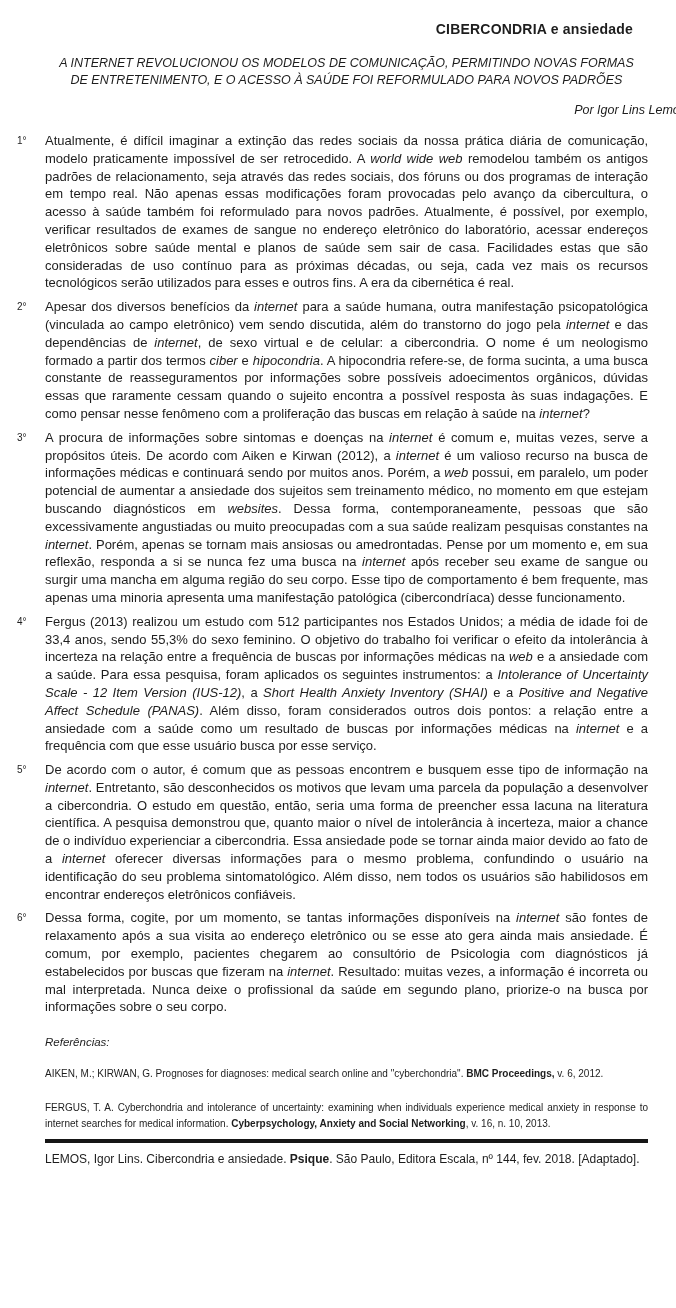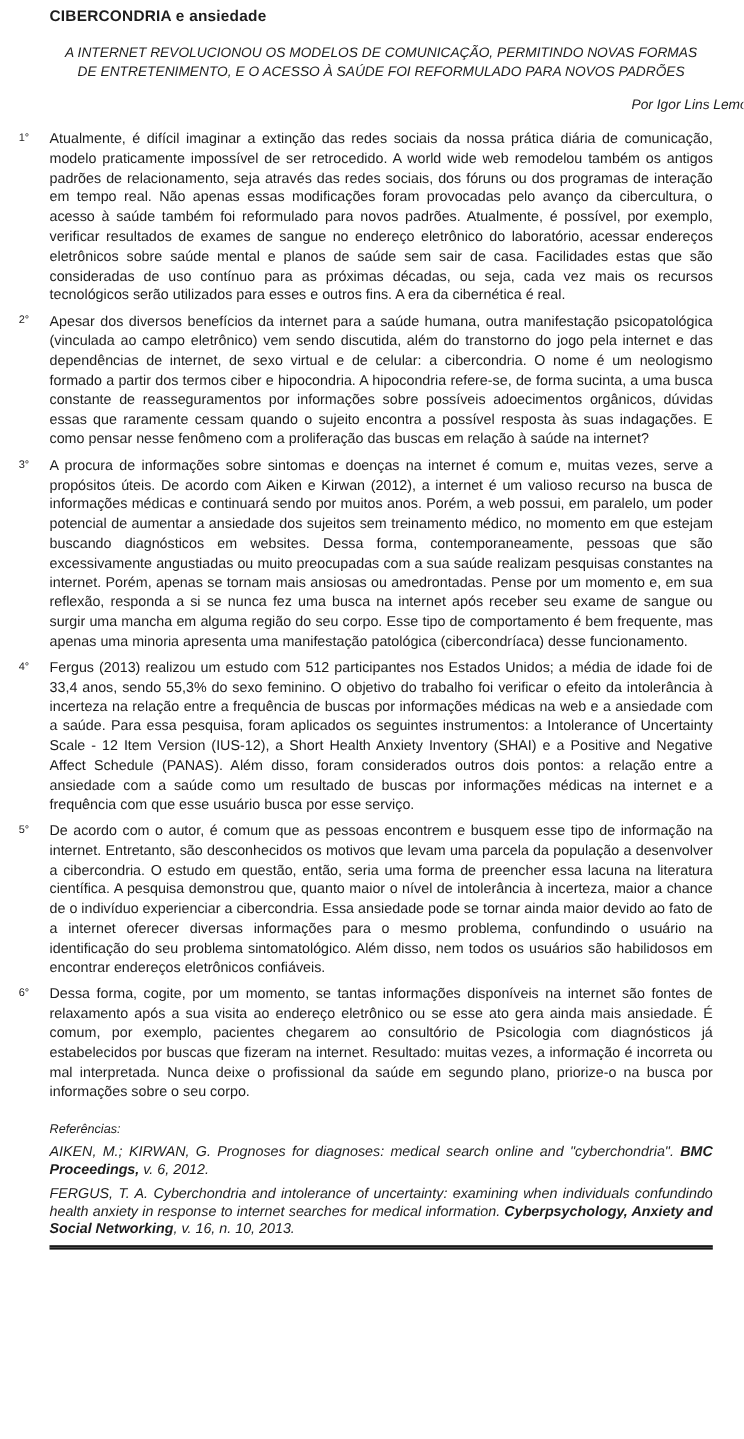--- a/index.html
+++ b/index.html
@@ -2,38 +2,38 @@
 <html><head>
 <meta charset="utf-8">
 <style>
   * { box-sizing: border-box; }
   html, body { margin: 0; padding: 0; background: #ffffff; }
   .page {
     width: 676px; height: 1308px; background: #ffffff; color: #1d1d1d;
     font-family: "Liberation Sans", sans-serif; overflow: hidden; position: relative;
   }
   .content { padding: 6px 28px 0 45px; }
-  .title { font-size: 14px; font-weight: 700; text-align: left; margin: 0; letter-spacing: .2px; }
+  .title { font-size: 14px; font-weight: 700; text-align: right; margin: 15px; letter-spacing: .2px; }
   .subtitle {
     font-style: italic; font-size: 12.5px; line-height: 17px;
     text-align: center; margin: 18px auto 0; max-width: 575px;
   }
   .byline { font-style: italic; font-size: 12.5px; text-align: right; margin: 14px -38px 0 0; white-space: nowrap; }
   #paragraphs { margin-top: 15px; }
   .para {
     position: relative; font-size: 13px; line-height: 17.8px;
     text-align: justify; margin: 0 0 6px 0;
   }
   .para-num { position: absolute; left: -28px; top: 0; font-size: 10px; }
-  .it { }
+  .it { font-style: italic; }
   .bd { font-weight: 700; }
   .ref-label { font-style: italic; font-size: 11.5px; margin-top: 20px; }
   .ref-item {
-    font-style: italic; font-size: 13px; line-height: 16px;
-    text-align: justify; margin-top: 6px;
+    font-size: 10px; line-height: 16px;
+    text-align: justify; margin-top: 18px;
   }
   .double-rule { height: 2px; border-top: 2px solid #161616; border-bottom: 2px solid #161616; margin-top: 7px; }
   .footer-citation { font-size: 12px; line-height: 17px; text-align: justify; margin-top: 8px; }
 </style>
 </head>
 <body>
 
 <div class="page">
   <div class="content">
 
@@ -49,20 +49,21 @@
         <div class="para"><span class="para-num">3°</span><span>A procura de informações sobre sintomas e doenças na </span><span class="it">internet</span><span> é comum e, muitas vezes, serve a propósitos úteis. De acordo com Aiken e Kirwan (2012), a </span><span class="it">internet</span><span> é um valioso recurso na busca de informações médicas e continuará sendo por muitos anos. Porém, a </span><span class="it">web</span><span> possui, em paralelo, um poder potencial de aumentar a ansiedade dos sujeitos sem treinamento médico, no momento em que estejam buscando diagnósticos em </span><span class="it">websites</span><span>. Dessa forma, contemporaneamente, pessoas que são excessivamente angustiadas ou muito preocupadas com a sua saúde realizam pesquisas constantes na </span><span class="it">internet</span><span>. Porém, apenas se tornam mais ansiosas ou amedrontadas. Pense por um momento e, em sua reflexão, responda a si se nunca fez uma busca na </span><span class="it">internet</span><span> após receber seu exame de sangue ou surgir uma mancha em alguma região do seu corpo. Esse tipo de comportamento é bem frequente, mas apenas uma minoria apresenta uma manifestação patológica (cibercondríaca) desse funcionamento.</span></div>
         <div class="para"><span class="para-num">4°</span><span>Fergus (2013) realizou um estudo com 512 participantes nos Estados Unidos; a média de idade foi de 33,4 anos, sendo 55,3% do sexo feminino. O objetivo do trabalho foi verificar o efeito da intolerância à incerteza na relação entre a frequência de buscas por informações médicas na </span><span class="it">web</span><span> e a ansiedade com a saúde. Para essa pesquisa, foram aplicados os seguintes instrumentos: a </span><span class="it">Intolerance of Uncertainty Scale - 12 Item Version (IUS-12)</span><span>, a </span><span class="it">Short Health Anxiety Inventory (SHAI)</span><span> e a </span><span class="it">Positive and Negative Affect Schedule (PANAS)</span><span>. Além disso, foram considerados outros dois pontos: a relação entre a ansiedade com a saúde como um resultado de buscas por informações médicas na </span><span class="it">internet</span><span> e a frequência com que esse usuário busca por esse serviço.</span></div>
         <div class="para"><span class="para-num">5°</span><span>De acordo com o autor, é comum que as pessoas encontrem e busquem esse tipo de informação na </span><span class="it">internet</span><span>. Entretanto, são desconhecidos os motivos que levam uma parcela da população a desenvolver a cibercondria. O estudo em questão, então, seria uma forma de preencher essa lacuna na literatura científica. A pesquisa demonstrou que, quanto maior o nível de intolerância à incerteza, maior a chance de o indivíduo experienciar a cibercondria. Essa ansiedade pode se tornar ainda maior devido ao fato de a </span><span class="it">internet</span><span> oferecer diversas informações para o mesmo problema, confundindo o usuário na identificação do seu problema sintomatológico. Além disso, nem todos os usuários são habilidosos em encontrar endereços eletrônicos confiáveis.</span></div>
         <div class="para"><span class="para-num">6°</span><span>Dessa forma, cogite, por um momento, se tantas informações disponíveis na </span><span class="it">internet</span><span> são fontes de relaxamento após a sua visita ao endereço eletrônico ou se esse ato gera ainda mais ansiedade. É comum, por exemplo, pacientes chegarem ao consultório de Psicologia com diagnósticos já estabelecidos por buscas que fizeram na </span><span class="it">internet</span><span>. Resultado: muitas vezes, a informação é incorreta ou mal interpretada. Nunca deixe o profissional da saúde em segundo plano, priorize-o na busca por informações sobre o seu corpo.</span></div>
       </div>
 
     <p class="ref-label" style="margin-bottom:0;">Referências:</p>
 
     <div id="ref-list">
         <div class="ref-item"><span>AIKEN, M.; KIRWAN, G. Prognoses for diagnoses: medical search online and "cyberchondria". </span><span class="bd">BMC Proceedings,</span><span> v. 6, 2012.</span></div>
-        <div class="ref-item"><span>FERGUS, T. A. Cyberchondria and intolerance of uncertainty: examining when individuals confundindo health anxiety in response to internet searches for medical information. </span><span class="bd">Cyberpsychology, Anxiety and Social Networking</span><span>, v. 16, n. 10, 2013.</span></div>
+        <div class="ref-item"><span>FERGUS, T. A. Cyberchondria and intolerance of uncertainty: examining when individuals experience medical anxiety in response to internet searches for medical information. </span><span class="bd">Cyberpsychology, Anxiety and Social Networking</span><span>, v. 16, n. 10, 2013.</span></div>
       </div>
 
     <div class="double-rule"></div>
 
+    <p id="footer-citation" class="footer-citation" style="margin-bottom:0;"><span>LEMOS, Igor Lins. Cibercondria e ansiedade. </span><span class="bd">Psique</span><span>. São Paulo, Editora Escala, nº 144, fev. 2018. [Adaptado].</span></p>
 
   </div>
 </div>
 
 </body></html>

